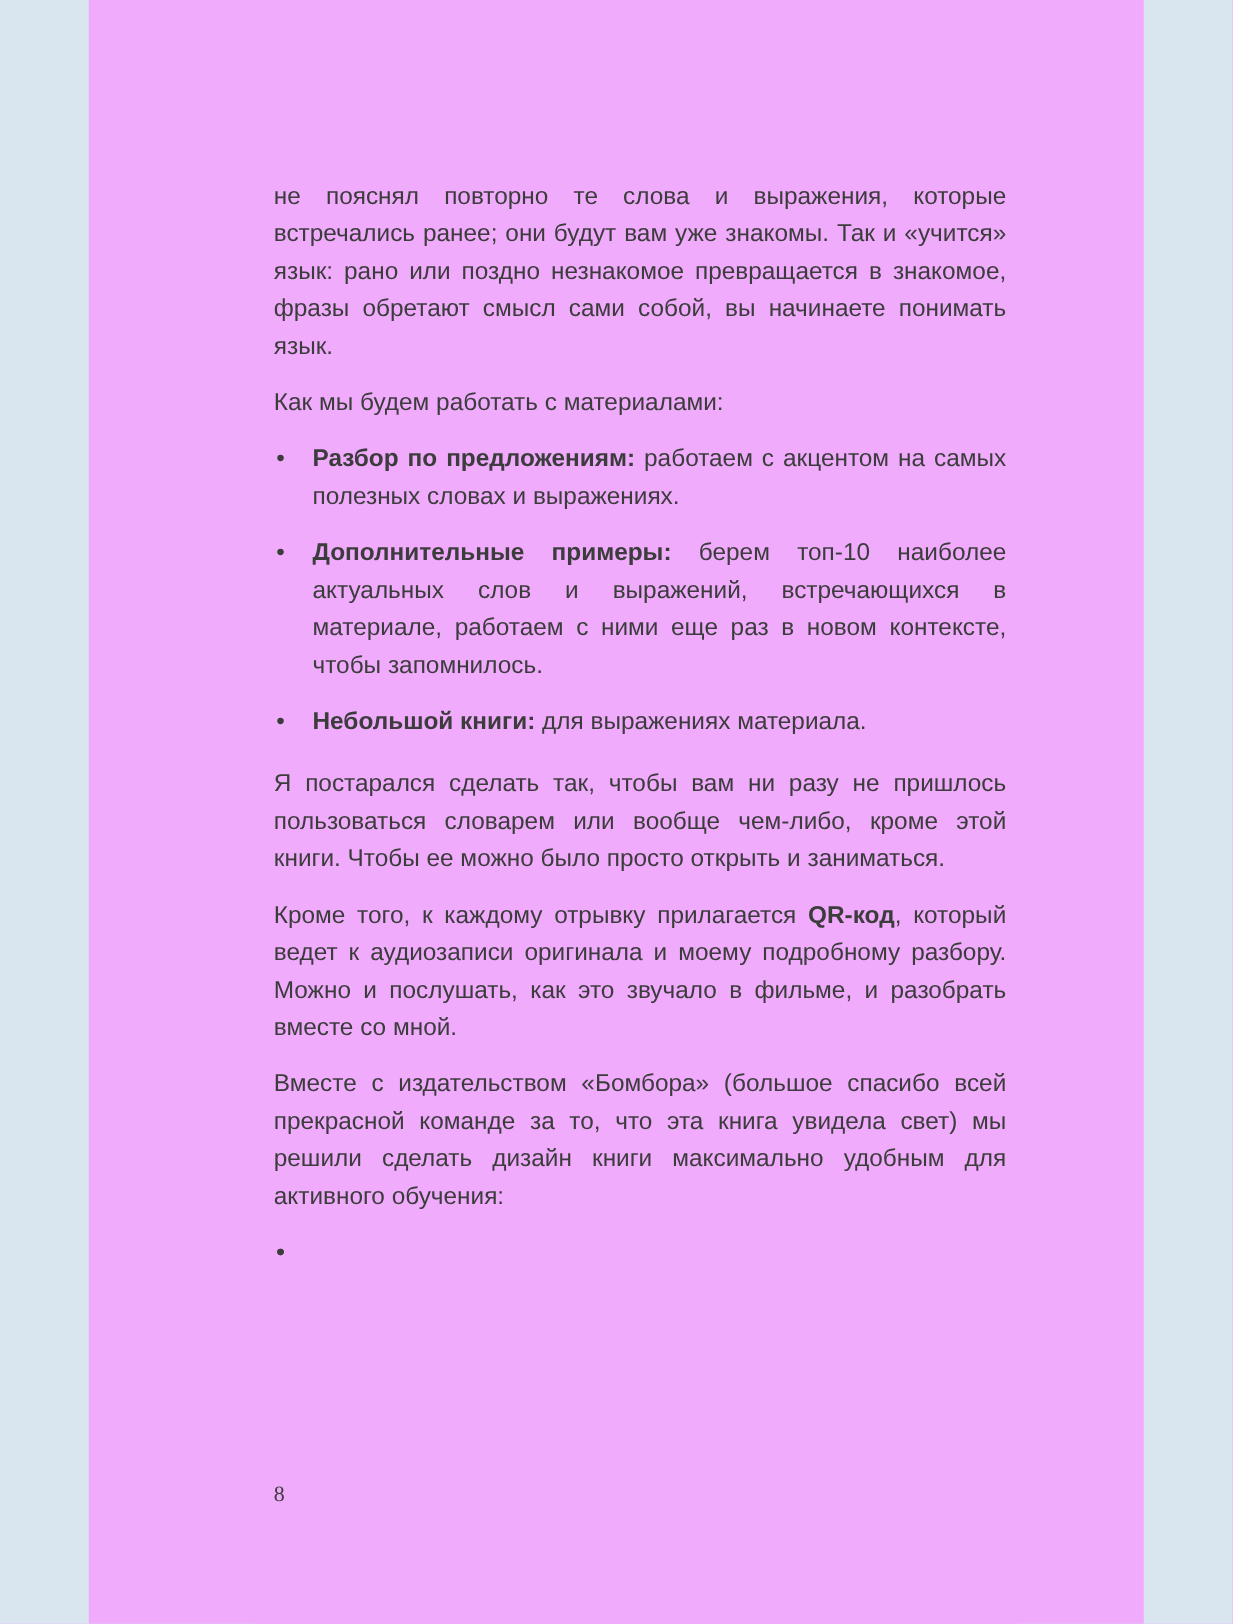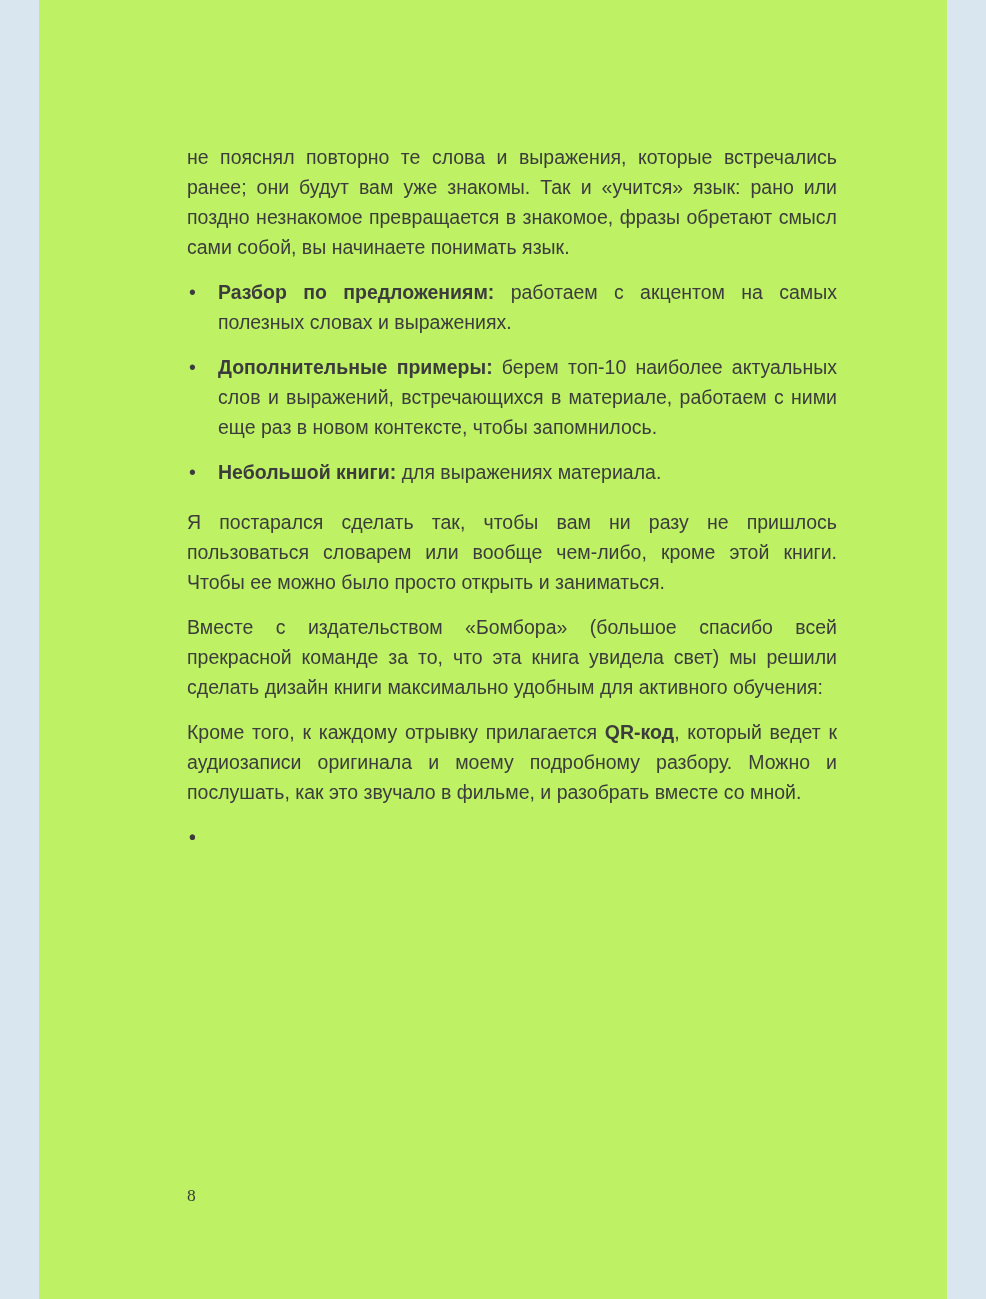--- a/index.html
+++ b/index.html
@@ -3,24 +3,24 @@
 <meta charset="utf-8">
 <style>
   * { box-sizing: border-box; }
   html, body { margin: 0; padding: 0; }
   body {
     background: #d9e6ef;
     font-family: "Liberation Sans", "DejaVu Sans", sans-serif;
   }
   .page {
     position: relative;
-    width: 908px;
+    width: 844px;
     height: 1299px;
     margin: 0 auto;
-    background: #bef264;
+    background: #f0abfc;
     color: #3c3c3c;
     overflow: hidden;
   }
   .content {
     padding: 142px 110px 0 148px;
     font-size: 19.5px;
     line-height: 30px;
     text-align: justify;
     hyphens: none;
   }
@@ -60,41 +60,42 @@
   }
 </style>
 </head>
 <body>
 
 <div class="page">
   <div class="content">
 
     <p class="para">не пояснял повторно те слова и выражения, которые встречались ранее; они будут вам уже знакомы. Так и «учится» язык: рано или поздно незнакомое превращается в знакомое, фразы обретают смысл сами собой, вы начинаете понимать язык.</p>
 
+    <p class="para">Как мы будем работать с материалами:</p>
 
     <ul class="bullet-list">
       <li>
         <span class="bullet-dot">•</span>
         <span class="bold">Разбор по предложениям:</span><span> работаем с акцентом на самых полезных словах и выражениях.</span>
       </li>
       <li>
         <span class="bullet-dot">•</span>
         <span class="bold">Дополнительные примеры:</span><span> берем топ-10 наиболее актуальных слов и выражений, встречающихся в материале, работаем с ними еще раз в новом контексте, чтобы запомнилось.</span>
       </li>
       <li>
         <span class="bullet-dot">•</span>
         <span class="bold">Небольшой книги:</span><span> для выражениях материала.</span>
       </li>
     </ul>
 
     <p class="para spacer-before">Я постарался сделать так, чтобы вам ни разу не пришлось пользоваться словарем или вообще чем-либо, кроме этой книги. Чтобы ее можно было просто открыть и заниматься.</p>
 
+    <p class="para"><span>Кроме того, к каждому отрывку прилагается </span><span class="bold">QR-код</span><span>, который ведет к аудиозаписи оригинала и моему подробному разбору. Можно и послушать, как это звучало в фильме, и разобрать вместе со мной.</span></p>
+
     <p class="para">Вместе с издательством «Бомбора» (большое спасибо всей прекрасной команде за то, что эта книга увидела свет) мы решили сделать дизайн книги максимально удобным для активного обучения:</p>
-
-    <p class="para"><span>Кроме того, к каждому отрывку прилагается </span><span class="bold">QR-код</span><span>, который ведет к аудиозаписи оригинала и моему подробному разбору. Можно и послушать, как это звучало в фильме, и разобрать вместе со мной.</span></p>
 
     <ul class="bullet-list">
       <li>
         <span class="bullet-dot">•</span>
       </li>
       <li>
         <span class="bullet-dot">•</span>
       </li>
     </ul>
 

